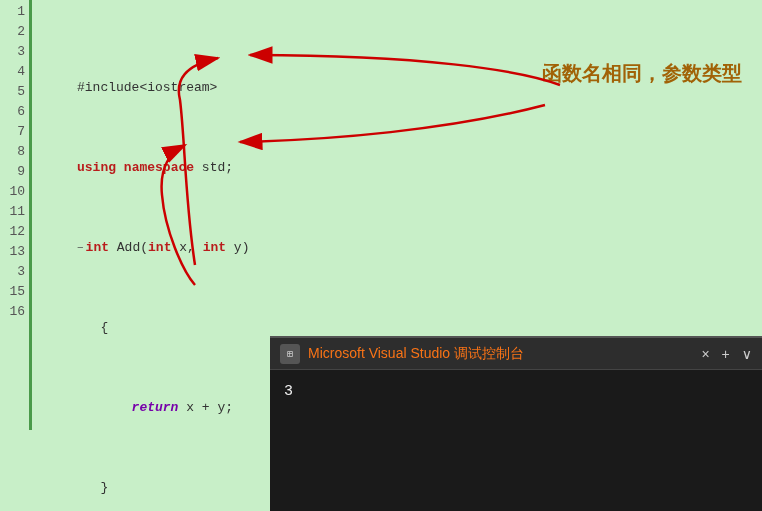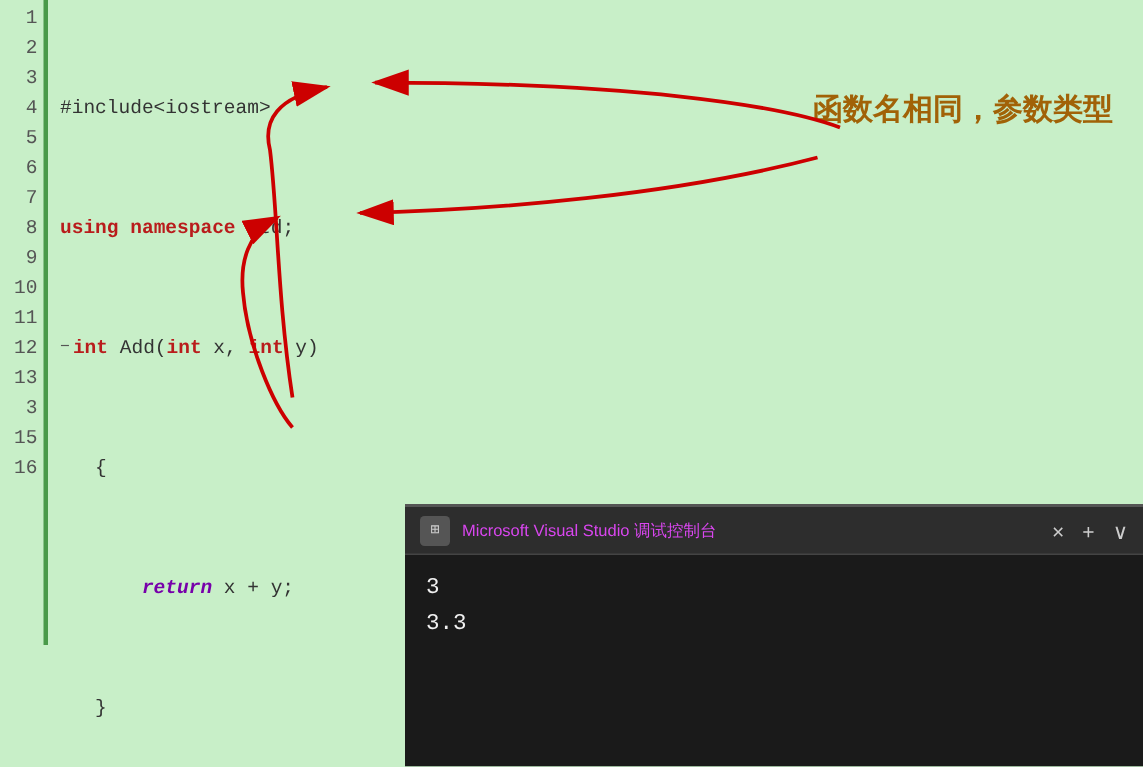--- a/index.html
+++ b/index.html
@@ -30,25 +30,26 @@
       padding-right: 4px;
       color: #555;
       font-size: 13px;
       line-height: 20px;
       user-select: none;
     }
 
     .code-content {
       flex: 1;
       padding-left: 8px;
-      padding-top: 2px;
+      padding-top: 18px;
       font-size: 13px;
       line-height: 20px;
       color: #333;
       white-space: pre;
+      margin-left: 37px;
     }
 
     .code-line {
       height: 20px;
       display: flex;
       align-items: center;
     }
 
     .kw-blue { color: #b91c1c; font-weight: bold; }
     .kw-purple { color: #7700aa; font-weight: bold; font-style: italic; }
@@ -102,23 +103,23 @@
       border-radius: 3px;
       margin-right: 8px;
       display: flex;
       align-items: center;
       justify-content: center;
       font-size: 10px;
       color: #ccc;
     }
 
     .console-title {
-      color: #d946ef;
+      color: #f97316;
       font-family: 'Segoe UI', Arial, sans-serif;
-      font-size: 11px;
+      font-size: 14px;
       flex: 1;
     }
 
     .console-controls {
       display: flex;
       gap: 12px;
       align-items: center;
     }
 
     .console-btn {
@@ -235,15 +236,14 @@
     <div class="console-icon">⊞</div>
     <span class="console-title">Microsoft Visual Studio 调试控制台</span>
     <div class="console-controls">
       <span class="console-btn">×</span>
       <span class="console-btn">+</span>
       <span class="console-btn">∨</span>
     </div>
   </div>
   <div class="console-body">
     <div>3</div>
-    <div>3.3</div>
   </div>
 </div>
 
 </body></html>

